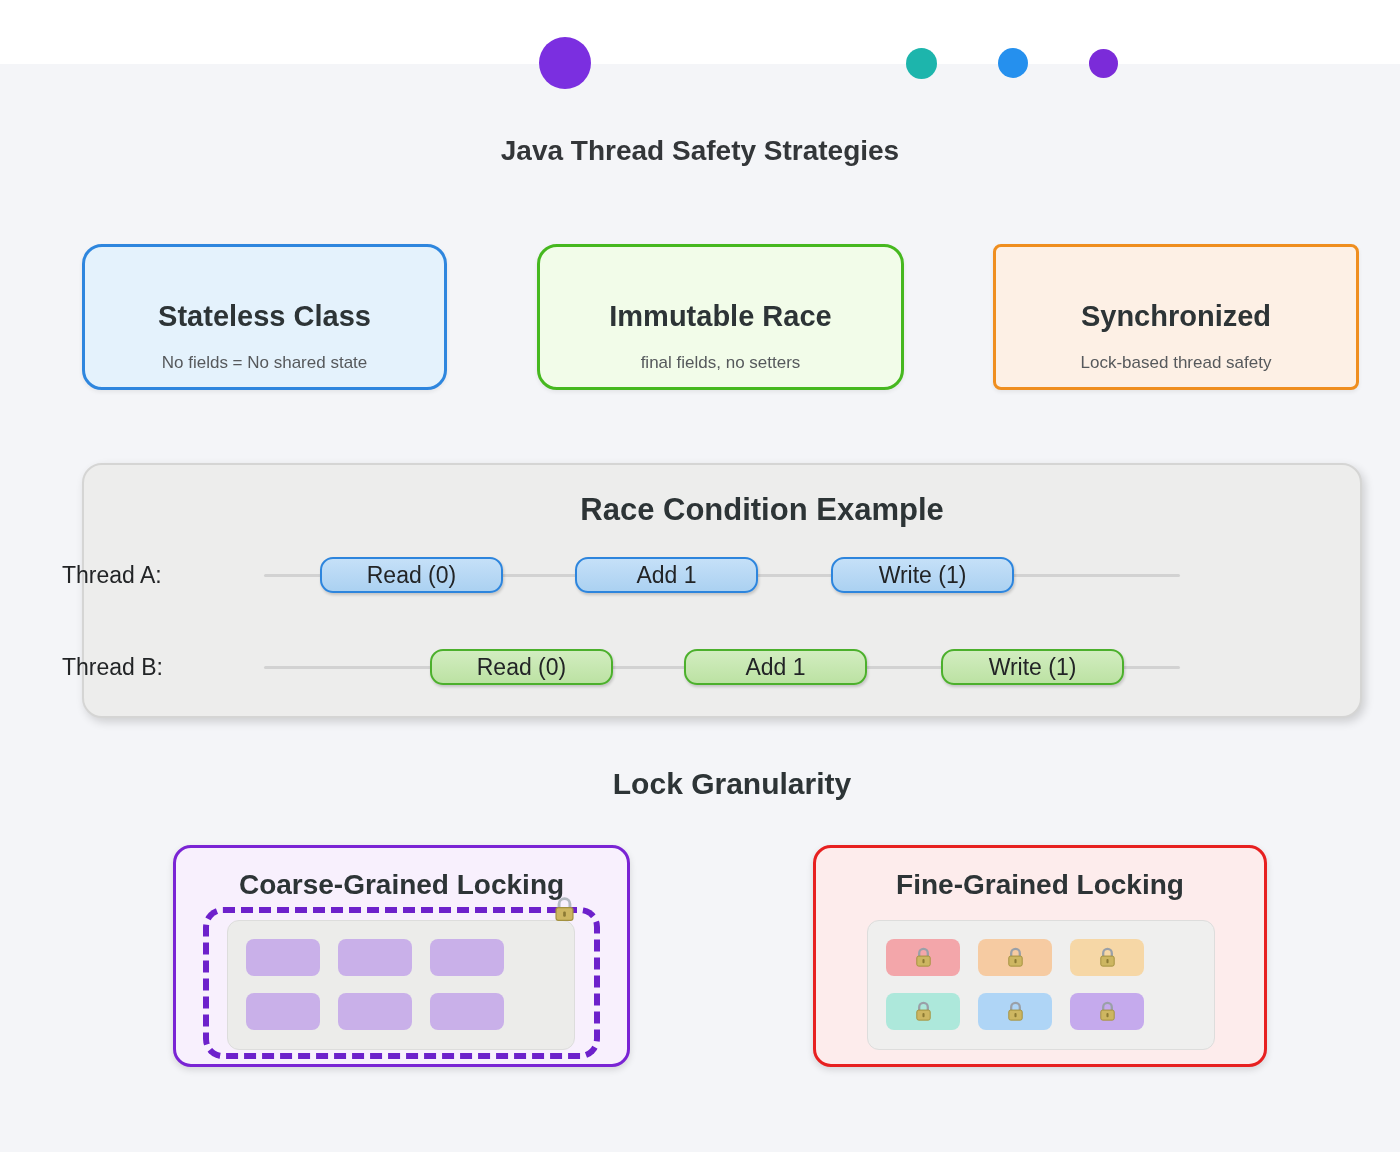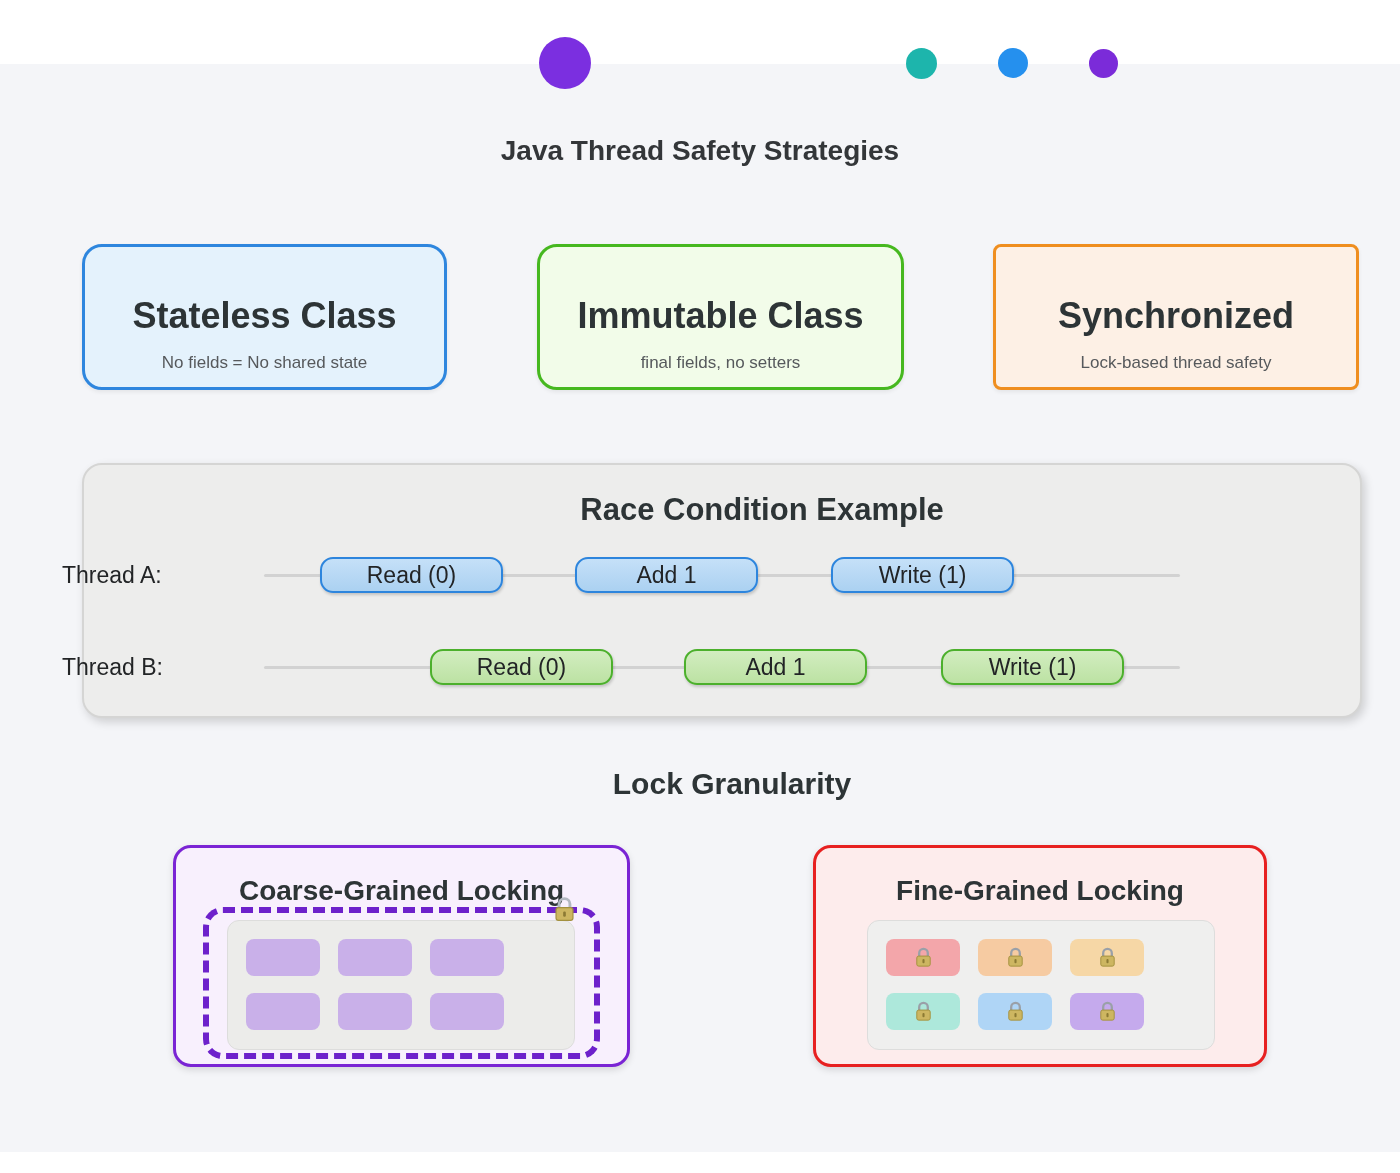--- a/index.html
+++ b/index.html
@@ -14,21 +14,21 @@
   .dot-blue   { left:998px; top:48px;  width:30px; height:30px; background:#2590ee; }
   .dot-purple { left:1089px; top:49px; width:29px; height:29px; background:#7b2bd9; }
 
   .page-title { position:absolute; left:0; top:116px; width:1400px; text-align:center;
                 font-size:28px; font-weight:bold; color:#333639; }
 
   
   .card { position:absolute; top:244px; height:146px; box-sizing:border-box;
           border-radius:20px; border:3px solid; display:flex; flex-direction:column;
           align-items:center; padding-top:52px; box-shadow:0 2px 4px rgba(0,0,0,0.07); }
-  .card-title { font-size:36px; font-weight:bold; color:#2d3436; line-height:34px; }
+  .card-title { font-size:29px; font-weight:bold; color:#2d3436; line-height:34px; }
   .card-sub   { font-size:17px; color:#56595c; line-height:26px; margin-top:17px; }
   .card-blue   { left:82px;  width:365px; background:#e4f2fc; border-color:#2e86de; }
   .card-green  { left:537px; width:367px; background:#f2fce9; border-color:#46b81f; }
   .card-orange { left:993px; width:366px; background:#fdf0e5; border-color:#ef8e1f;border-radius:8px; }
 
   
   .race-box { position:absolute; left:82px; top:463px; width:1280px; height:255px;
               background:#ededec; border:2px solid #d5d5d4; border-radius:20px;
               box-sizing:border-box; box-shadow:3px 4px 10px rgba(0,0,0,0.16); }
   .race-title { position:absolute; left:0; top:27px; width:100%; text-align:center;
@@ -49,21 +49,21 @@
   .pb1 { left:346px; top:184px; } .pb2 { left:600px; top:184px; } .pb3 { left:857px; top:184px; }
 
   .lock-heading { position:absolute; left:0; top:767px; width:1400px; text-align:center;
                   font-size:30px; font-weight:bold; color:#2d3436;padding-left:32px; }
 
   
   .gran-box { position:absolute; top:845px; height:222px; box-sizing:border-box;
               border-radius:18px; border:3px solid; box-shadow:0 3px 7px rgba(0,0,0,0.13); }
   .coarse-box { left:173px; width:457px; background:#f8f0fd; border-color:#7a24d4; }
   .fine-box   { left:813px; width:454px; background:#fdecec; border-color:#e72020; }
-  .gran-title { margin-top:27px; text-align:center; font-size:28px; font-weight:bold; color:#2d3436; }
+  .gran-title { margin-top:21px; text-align:center; font-size:28px; font-weight:bold; color:#2d3436; }
 
   .dashed-rect { position:absolute; left:27px; top:59px; width:397px; height:152px;
                  border:6px dashed #6d21cb; border-radius:20px; box-sizing:border-box; }
   .inner-tray { position:absolute; left:51px; top:72px; width:348px; height:130px;
                 background:#ececea; border:1px solid #dddddc; border-radius:12px;
                 box-sizing:border-box; padding:18px 0 0 18px; }
   .fine-box .inner-tray { background:#efefee; }
   .cell-grid { display:grid; grid-template-columns:repeat(3,74px); grid-auto-rows:37px; gap:17px 18px; }
   .mini-cell { border-radius:8px; background:#c9b0e9; }
   .lock-cell { border-radius:8px; display:flex; align-items:center; justify-content:center; }
@@ -82,21 +82,21 @@
   <div class="dot dot-blue"></div>
   <div class="dot dot-purple"></div>
 
   <h1 class="page-title">Java Thread Safety Strategies</h1>
 
   <div class="card card-blue">
     <div class="card-title">Stateless Class</div>
     <div class="card-sub">No fields = No shared state</div>
   </div>
   <div class="card card-green">
-    <div class="card-title">Immutable Class</div>
+    <div class="card-title">Immutable Race</div>
     <div class="card-sub">final fields, no setters</div>
   </div>
   <div class="card card-orange">
     <div class="card-title">Synchronized</div>
     <div class="card-sub">Lock-based thread safety</div>
   </div>
 
   <div class="race-box">
     <div class="race-title">Race Condition Example</div>
 

